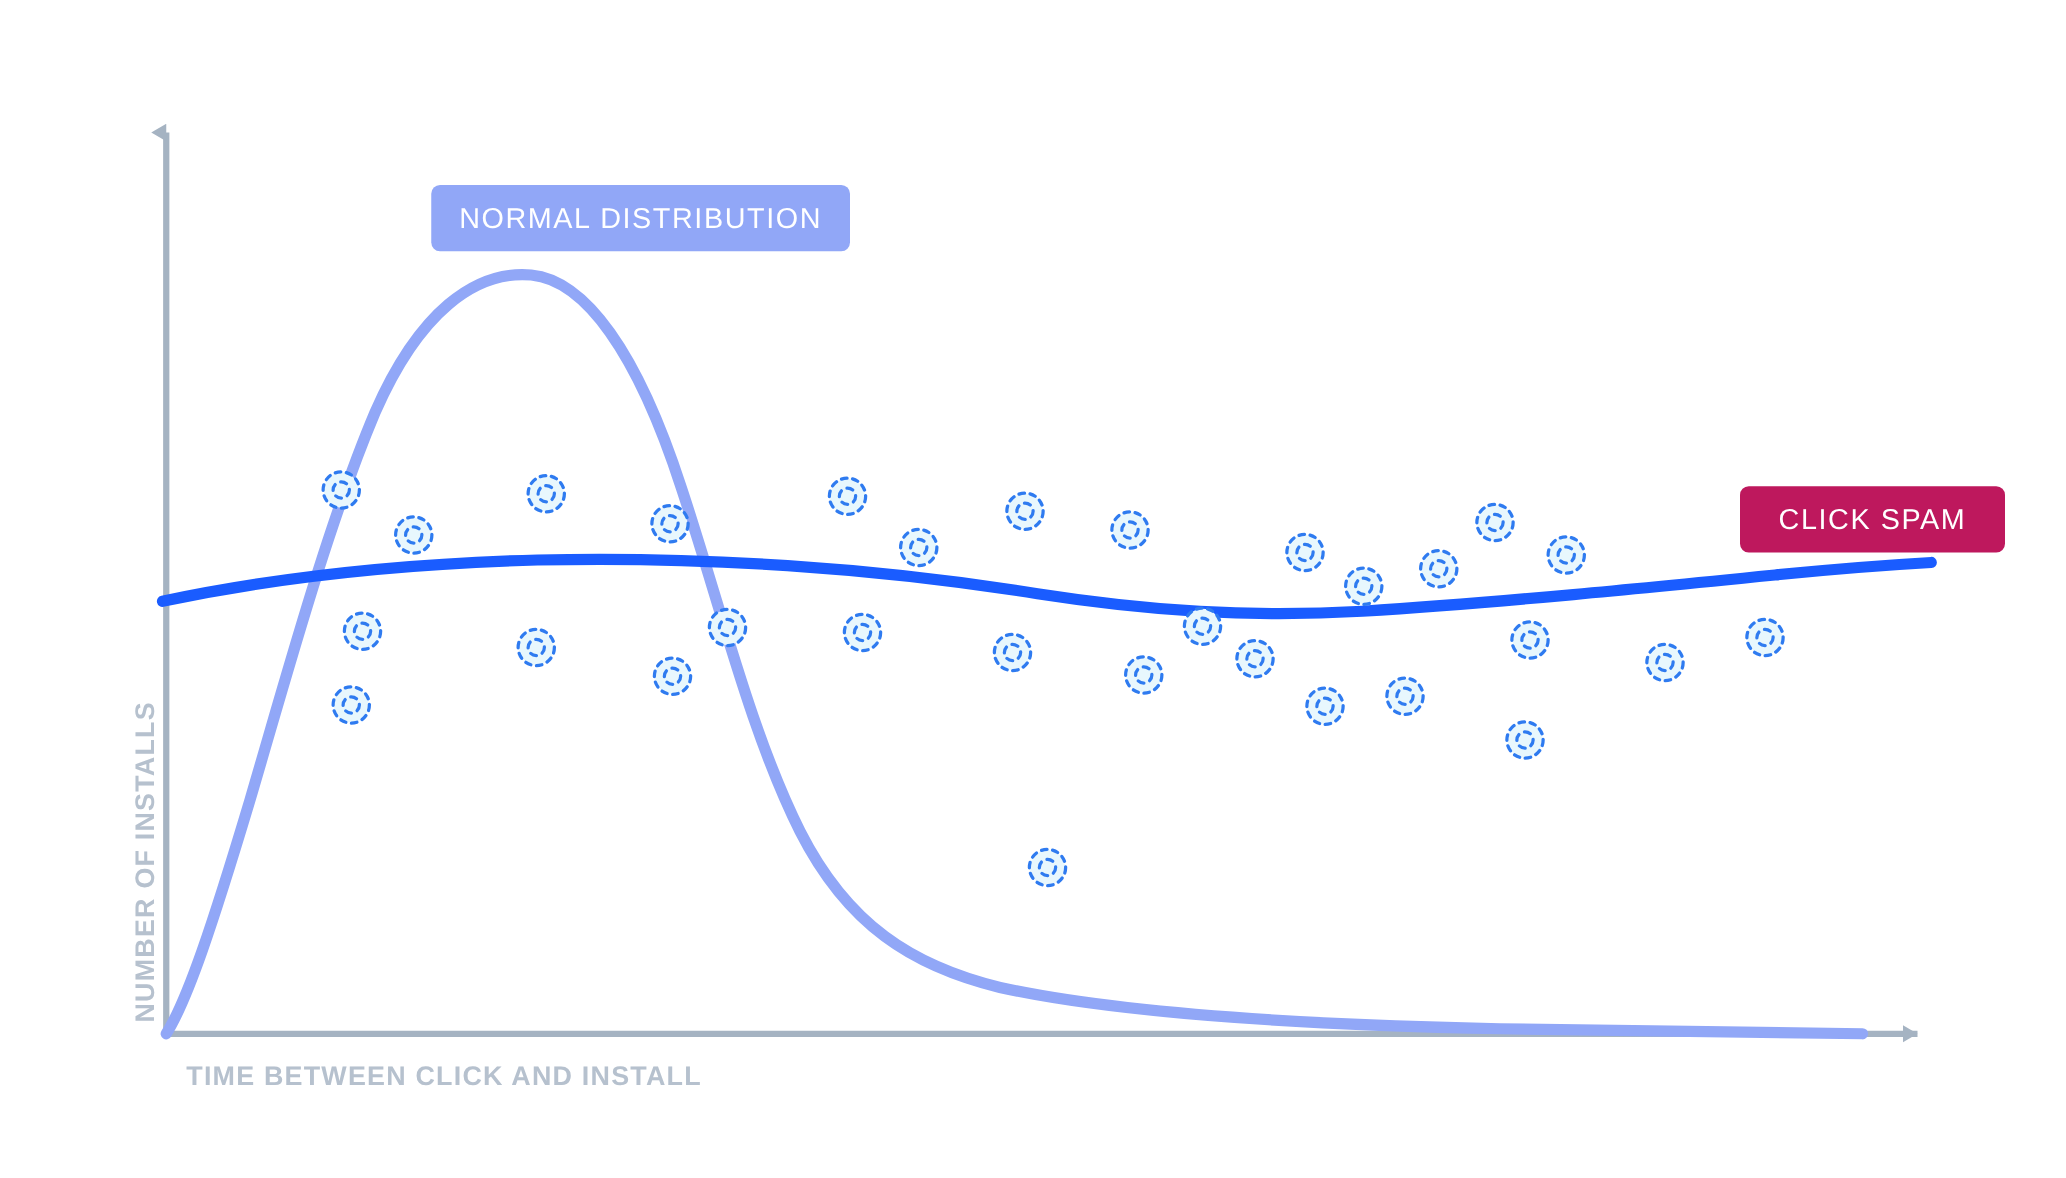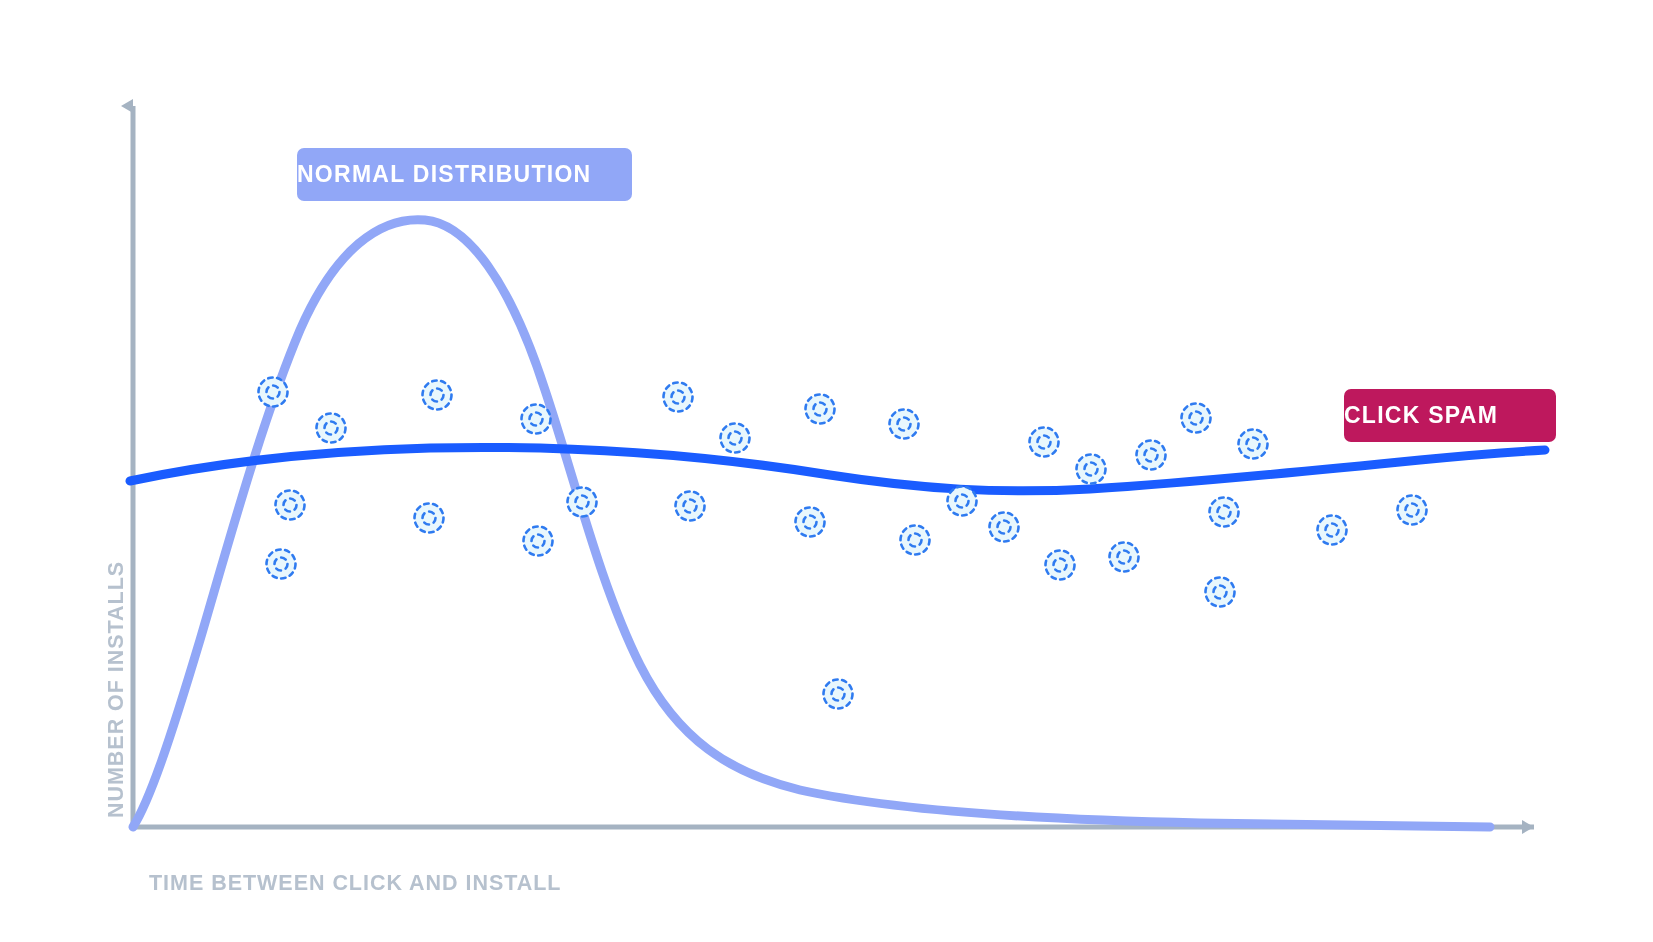--- a/index.html
+++ b/index.html
@@ -23,27 +23,29 @@
     position: absolute;
     left: 0;
     top: 0;
     width: 1653px;
     height: 942px;
   }
   .badge {
     position: absolute;
     display: flex;
     align-items: center;
+    justify-content: center;
     border-radius: 7px;
     color: #ffffff;
-    font-weight: 700;
+    font-weight: 400;
     letter-spacing: 0.055em;
     white-space: nowrap;
     font-size: 23px;
     box-sizing: border-box;
+    margin-left: 48px;
   }
   #badge-normal-distribution {
     left: 297px;
     top: 148px;
     width: 335px;
     height: 53px;
     background: #91A7F7;
   }
   #badge-click-spam {
     left: 1344px;
@@ -55,21 +57,21 @@
   .axis-label {
     position: absolute;
     color: #B6C1CE;
     font-size: 21.5px;
     font-weight: 600;
     letter-spacing: 0.045em;
     white-space: nowrap;
   }
   #x-axis-label {
     left: 149px;
-    top: 871px;
+    top: 849px;
   }
   #y-axis-label {
     left: 0px;
     top: 0px;
     transform-origin: 0 0;
     transform: translate(104px, 818px) rotate(-90deg);
   }
 </style>
 </head>
 <body>

